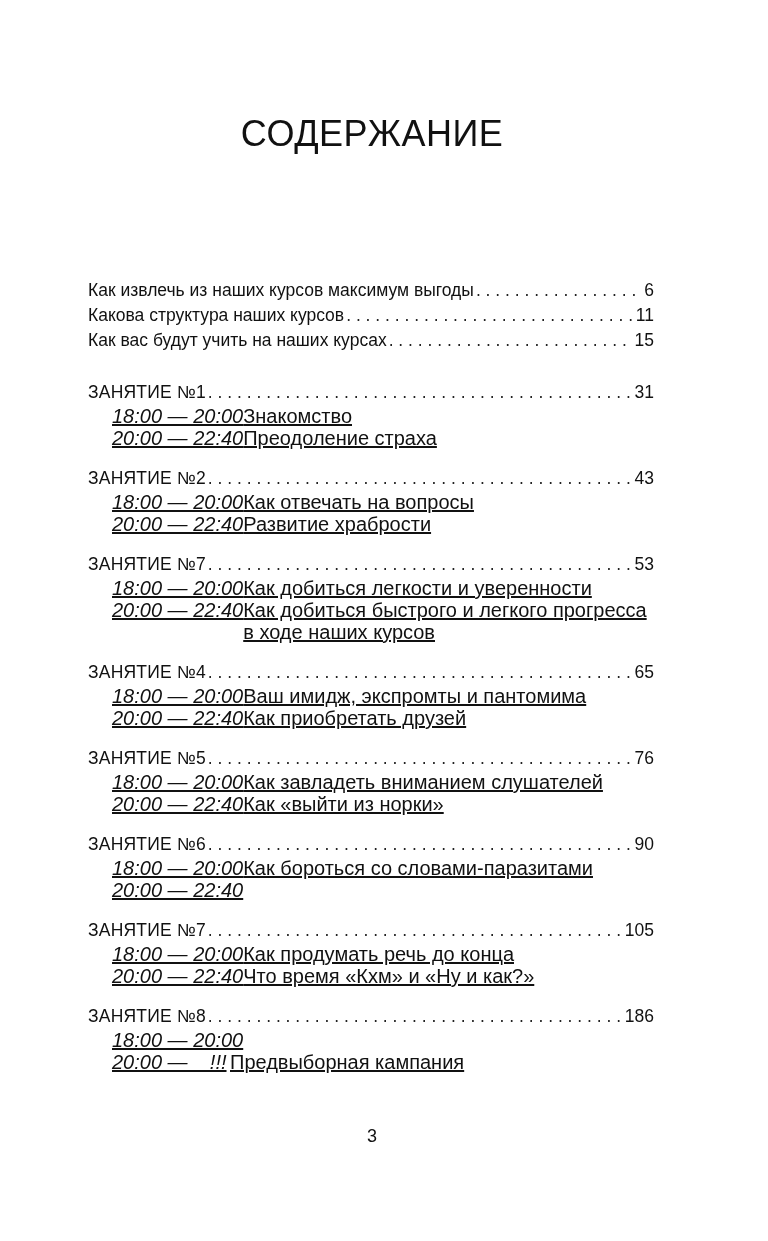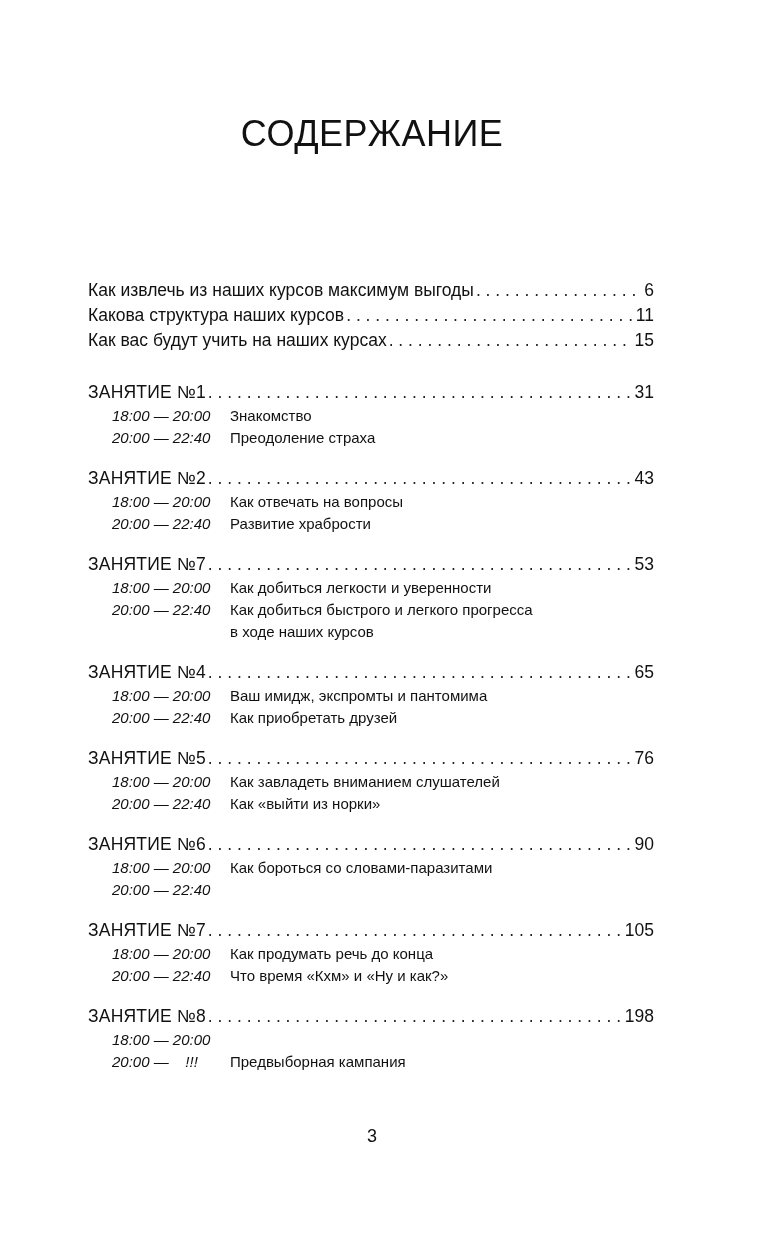--- a/index.html
+++ b/index.html
@@ -61,23 +61,24 @@
     }
     .intro-group { margin-bottom: 27px; }
     .lesson {
       margin-bottom: 17px;
     }
     .lesson .toc-row .title {
       letter-spacing: 0.2px;
     }
     .session {
       display: flex;
-      font-size: 15px;
+      font-size: 20px;
       line-height: 22px;
       padding-left: 24px;
+      text-decoration: underline;
     }
     .session .time {
       flex: 0 0 118px;
       font-style: italic;
       white-space: nowrap;
     }
     .session .topic {
       flex: 1 1 auto;
     }
     .page-number {
@@ -225,21 +226,21 @@
     <div class="session">
       <span class="time">20:00 — 22:40</span>
       <span class="topic">Что время «Кхм» и «Ну и как?»</span>
     </div>
   </div>
 
   <div class="lesson">
     <div class="toc-row">
       <span class="title">ЗАНЯТИЕ №8</span>
       <span class="leader"></span>
-      <span class="page">198</span>
+      <span class="page">186</span>
     </div>
     <div class="session">
       <span class="time">18:00 — 20:00</span>
     </div>
     <div class="session">
       <span class="time" style="white-space: pre;">20:00 —    !!!</span>
       <span class="topic">Предвыборная кампания</span>
     </div>
   </div>
 

